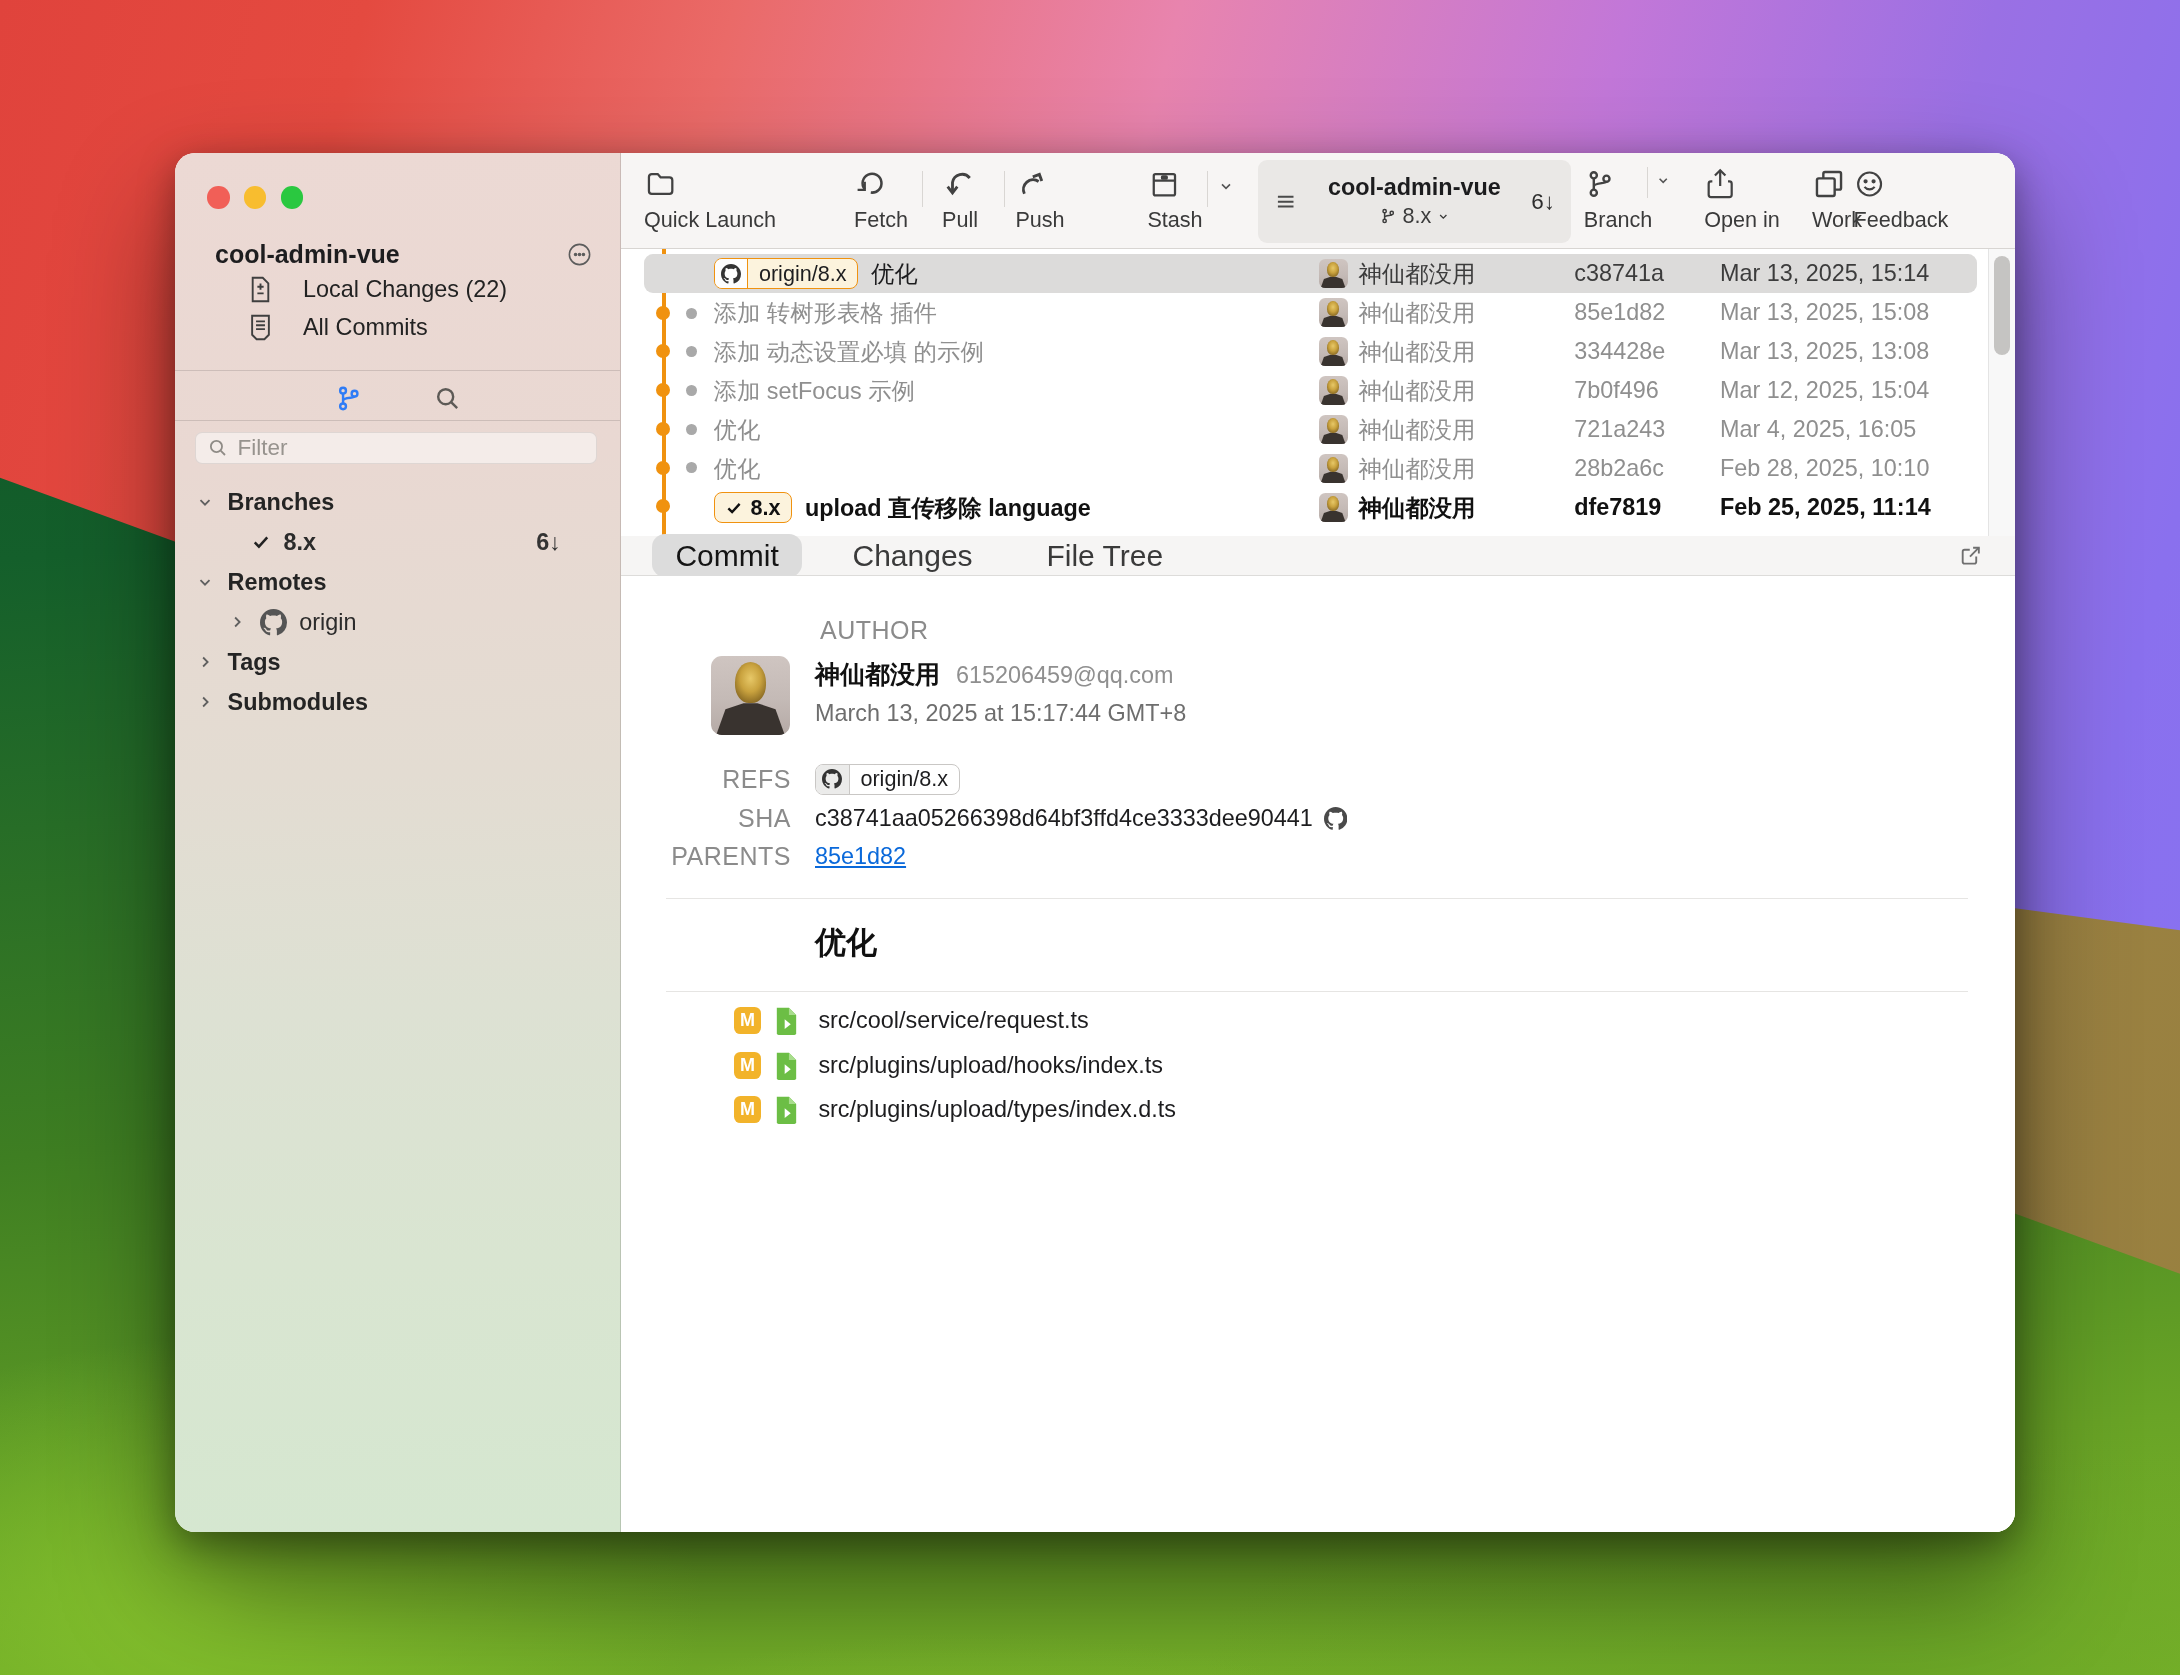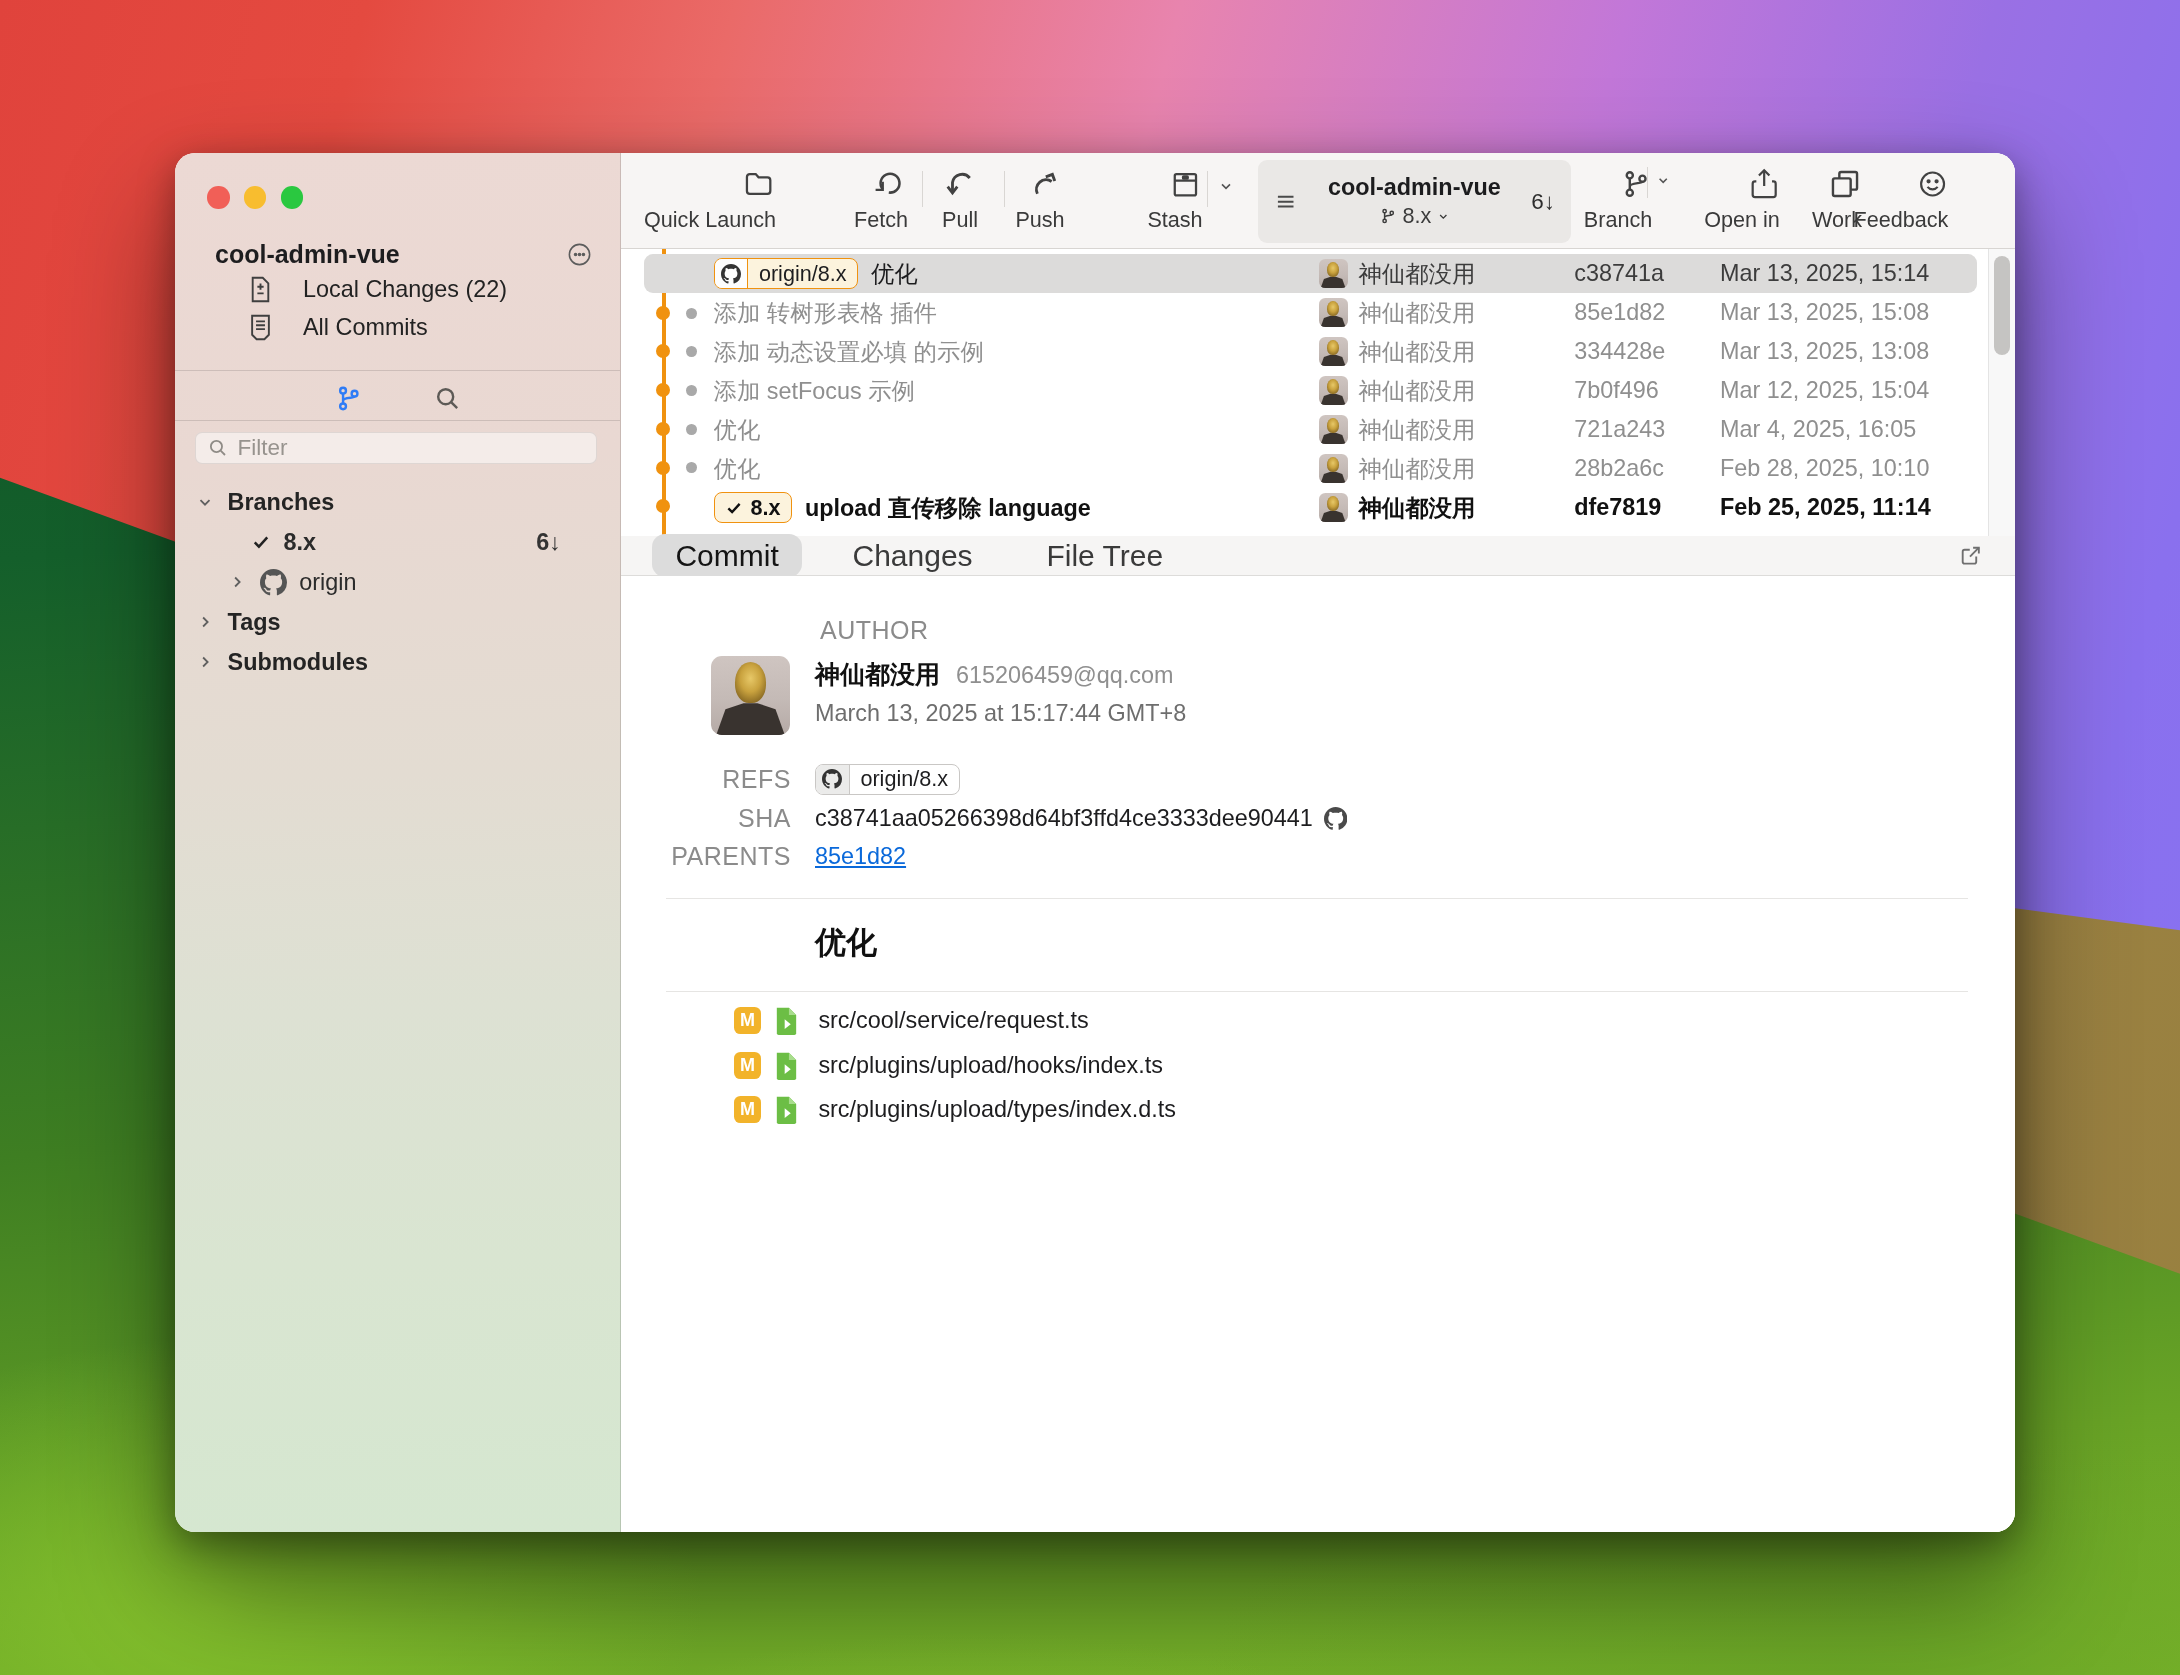--- a/index.html
+++ b/index.html
@@ -50,21 +50,21 @@
     background:rgba(255,255,255,.5); border:0.9px solid rgba(0,0,0,.09); display:flex; align-items:center; padding:0 10.8px; gap:9px; color:#8f8b86; }
   .filter-box input { border:none; outline:none; background:transparent; font-size:22.5px; color:#333; width:100%;
     font-family:"Liberation Sans","DejaVu Sans",sans-serif; }
   .filter-box input::placeholder { color:#97938e; }
   .count-right { position:absolute; right:59px; font-weight:600; color:#333; }
 
   
   .main { flex:1; display:flex; flex-direction:column; min-width:0; background:#fff; }
 
   .toolbar { position:relative; height:96px; background:#f7f5f4; border-bottom:0.9px solid #d8d5d2; flex:0 0 96px; }
-  .tb-item { position:absolute; top:10.8px; display:flex; flex-direction:column; align-items:flex-end; gap:3.6px;
+  .tb-item { position:absolute; top:10.8px; display:flex; flex-direction:column; align-items:flex-start; gap:3.6px;
     color:#3c3c3c; transform:translateX(-50%); }
   .tb-item .ic { height:40px; display:flex; align-items:center; color:#424242; }
   .tb-item .lbl { font-size:21.6px; color:#3a3a3a; white-space:nowrap; }
   .tb-sep { position:absolute; top:18px; width:0.9px; height:36px; background:#d9d6d3; }
   .tb-chev { position:absolute; color:#555; }
 
   .repo-box { position:absolute; left:637px; top:7.2px; width:313px; height:83px; background:#eae8e6;
     border-radius:9px; display:flex; align-items:center; padding:0 16px; }
   .repo-box .hamb { color:#4a4a4a; }
   .repo-box .mid { flex:1; display:flex; flex-direction:column; align-items:center; gap:1.8px; }
@@ -231,20 +231,28 @@
         </div>
         <div class="tree-row" style="padding-left:76px;">
           <span class="chev" style="color:#222;">
             <svg width="20" height="20" viewBox="0 0 24 24" fill="none" stroke="currentColor" stroke-width="3">
                 <path d="M4.5 12.5l5 5 10-11"></path>
               </svg>
           </span>
           <span class="bold">8.x</span>
           <span class="count-right">6↓</span>
         </div>
+        <div class="tree-row" style="padding-left:20px;">
+          <span class="chev">
+            <svg width="18" height="18" viewBox="0 0 24 24" fill="none" stroke="currentColor" stroke-width="2.4">
+                <path d="M6 9.5l6 6 6-6"></path>
+              </svg>
+          </span>
+          <span class="tree-label">Remotes</span>
+        </div>
         <div class="tree-row" style="padding-left:52px;">
           <span class="chev">
             <svg width="18" height="18" viewBox="0 0 24 24" fill="none" stroke="currentColor" stroke-width="2.4">
                 <path d="M9.5 6l6 6-6 6"></path>
               </svg>
           </span>
           <span style="color:#555;display:flex;">
             <svg width="27" height="27" viewBox="0 0 16 16" fill="currentColor">
                 <path d="M8 0C3.58 0 0 3.58 0 8c0 3.54 2.29 6.53 5.47 7.59.4.07.55-.17.55-.38 0-.19-.01-.82-.01-1.49-2.01.37-2.53-.49-2.69-.94-.09-.23-.48-.94-.82-1.13-.28-.15-.68-.52-.01-.53.63-.01 1.08.58 1.23.82.72 1.21 1.87.87 2.33.66.07-.52.28-.87.51-1.07-1.78-.2-3.64-.89-3.64-3.95 0-.87.31-1.59.82-2.15-.08-.2-.36-1.02.08-2.12 0 0 .67-.21 2.2.82.64-.18 1.32-.27 2-.27s1.36.09 2 .27c1.53-1.04 2.2-.82 2.2-.82.44 1.1.16 1.92.08 2.12.51.56.82 1.27.82 2.15 0 3.07-1.87 3.75-3.65 3.95.29.25.54.73.54 1.48 0 1.07-.01 1.93-.01 2.2 0 .21.15.46.55.38A8.01 8.01 0 0 0 16 8c0-4.42-3.58-8-8-8z"></path>
               </svg>

